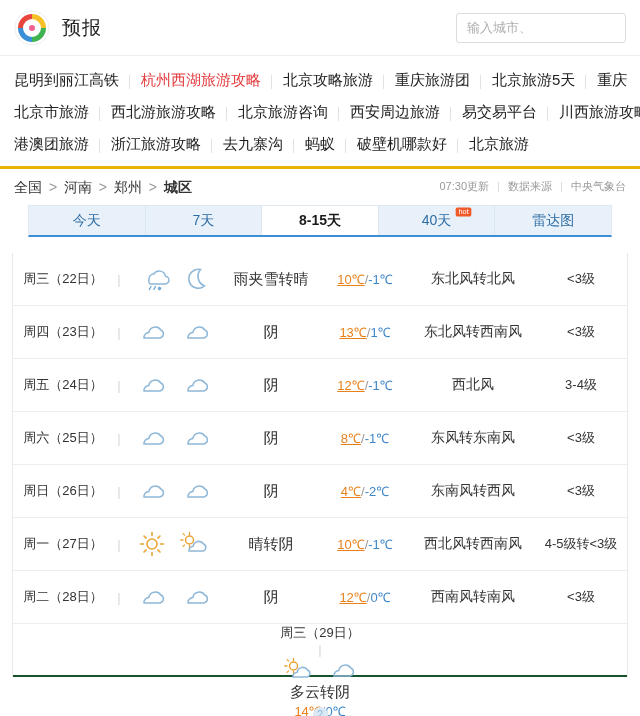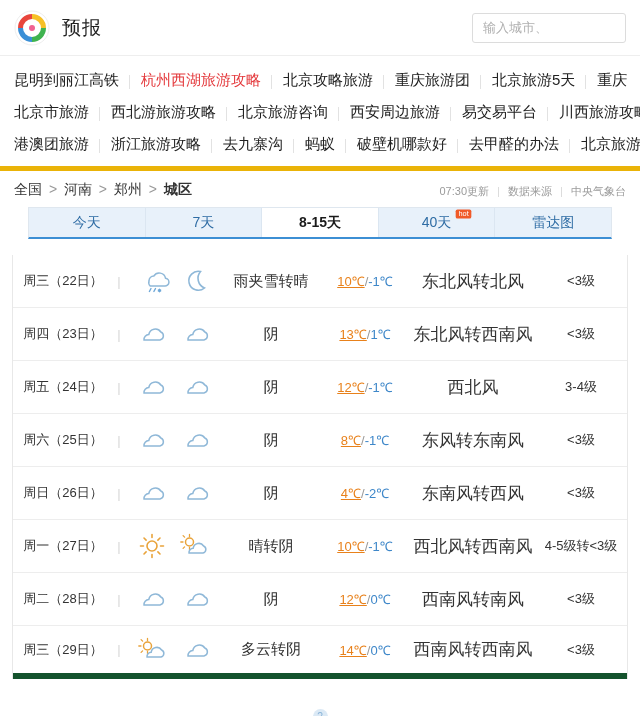--- a/index.html
+++ b/index.html
@@ -31,21 +31,21 @@
     flex: 0 0 36px;
     margin-right: 12px;
   }
   .header-title {
     font-size: 19px;
     color: #222;
     letter-spacing: 1px;
   }
   .search-box {
     margin-left: auto;
-    width: 154px;
+    width: 170px;
     height: 30px;
     border: 1px solid #dcdcdc;
     border-radius: 3px;
     background: #fff;
     display: flex;
     align-items: center;
     padding: 0 8px;
     position: relative;
     justify-content: flex-end;
   }
@@ -86,23 +86,23 @@
     position: absolute;
     right: 0; top: 4px;
     width: 1px; height: 14px;
     background: #e2e2e2;
   }
   .kw.red { color: #e4393c; }
 
   
   .crumb-bar {
     display: flex;
-    align-items: flex-end;
+    align-items: flex-start;
     padding: 10px 14px 8px 14px;
-    border-top: 5px solid #eab308;
+    border-top: 3px solid #eab308;
   }
   .crumb {
     font-size: 14px;
     color: #333;
   }
   .crumb .cur { font-weight: bold; }
   .crumb .arr { color: #999; padding: 0 3px; }
   .meta {
     margin-left: auto;
     font-size: 11px;
@@ -155,21 +155,21 @@
     margin: 16px 12px;
     border-left: 1px solid #e8e8e8;
     border-right: 1px solid #e8e8e8;
   }
   .row {
     display: flex;
     align-items: center;
     height: 53px;
     border-bottom: 1px solid #ededed;
   }
-  .row:last-child { border-bottom: 6px solid #14532d; }
+  .row:last-child { border-bottom: 2px solid #14532d; flex-direction: column; }
   .c-date {
     width: 100px;
     text-align: center;
     font-size: 13px;
     color: #333;
   }
   .c-split {
     width: 12px;
     text-align: center;
     color: #d7d7d7;
@@ -193,21 +193,21 @@
     text-align: center;
     font-size: 13px;
     white-space: nowrap;
   }
   .c-temp .hi { color: #e8811b; text-decoration: underline; }
   .c-temp .slash { color: #999; }
   .c-temp .lo { color: #3e87c9; }
   .c-wind {
     width: 124px;
     text-align: center;
-    font-size: 17px;
+    font-size: 14px;
     color: #333;
   }
   .c-level {
     flex: 1;
     text-align: center;
     font-size: 13px;
     color: #333;
   }
 
   svg.wicon { display: block; }
@@ -272,21 +272,20 @@
       <span class="kw sep">西安周边旅游</span>
       <span class="kw sep">易交易平台</span>
       <span class="kw">川西旅游攻略</span>
     </div>
     <div class="kw-row">
       <span class="kw sep">港澳团旅游</span>
       <span class="kw sep">浙江旅游攻略</span>
       <span class="kw sep">去九寨沟</span>
       <span class="kw sep">蚂蚁</span>
       <span class="kw sep">破壁机哪款好</span>
-      <span class="kw sep">去甲醛的办法</span>
       <span class="kw">北京旅游</span>
     </div>
   </div>
 
   <div class="crumb-bar">
     <div class="crumb">
       <span>全国</span>
       <span class="arr">&gt;</span>
       <span>河南</span>
       <span class="arr">&gt;</span>

